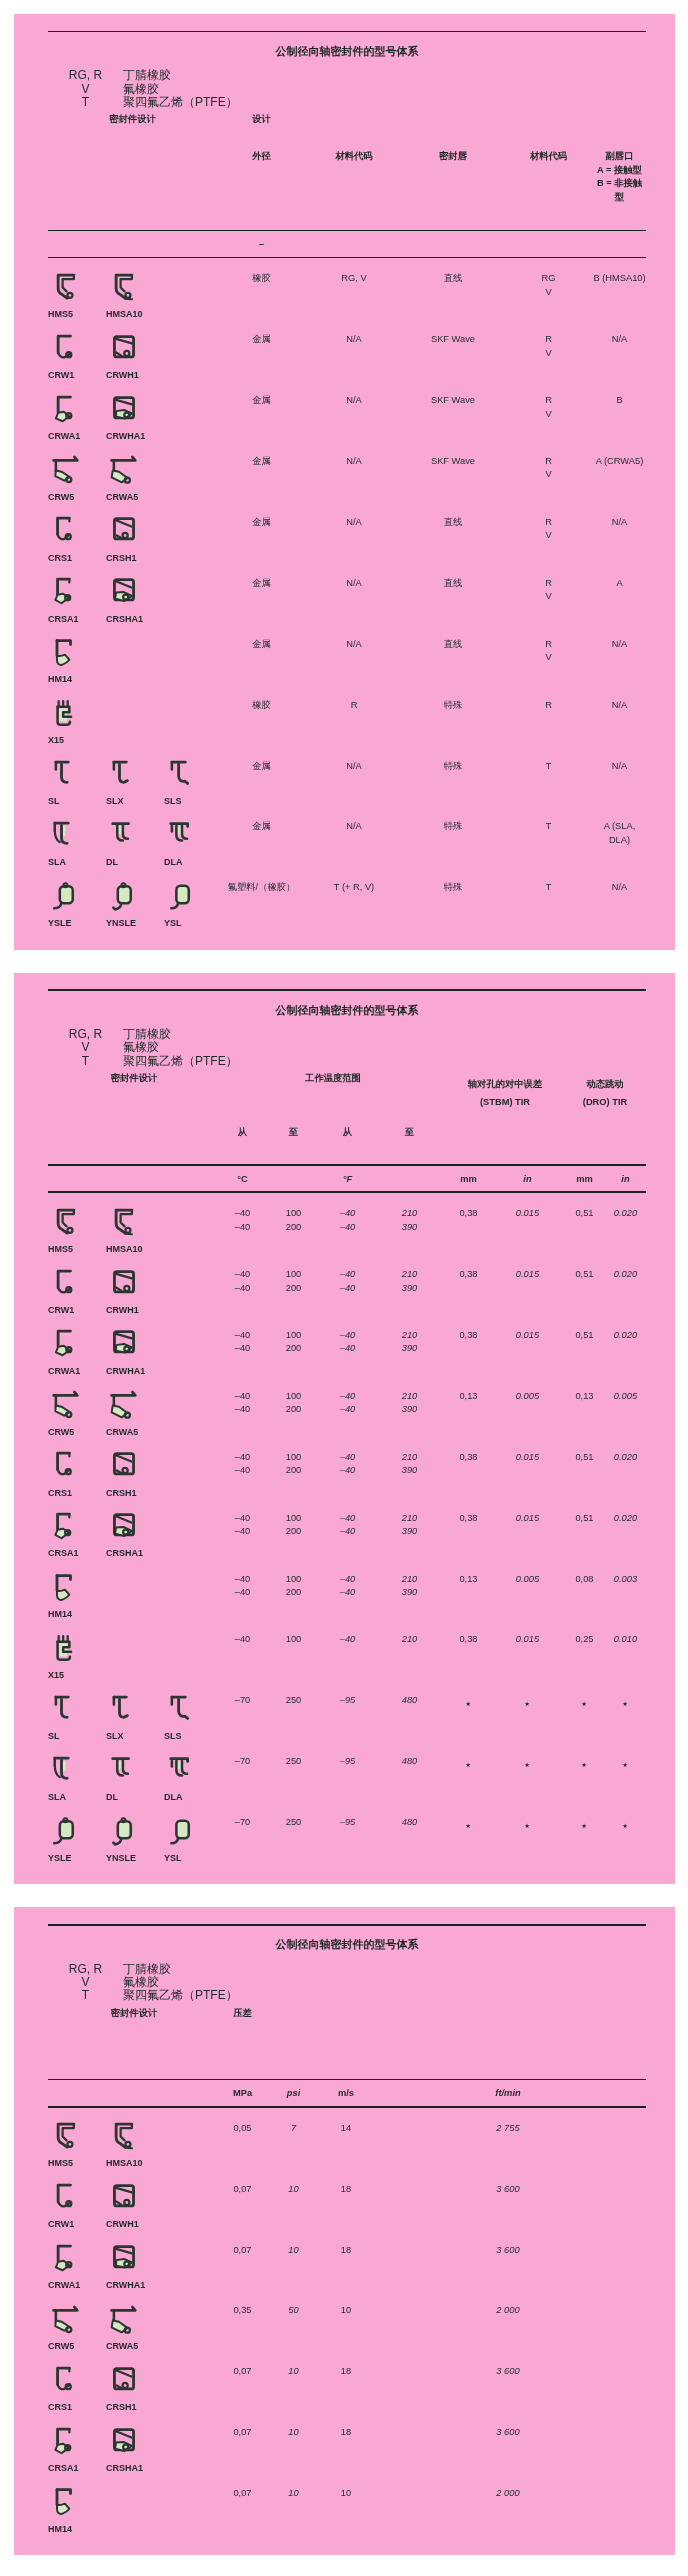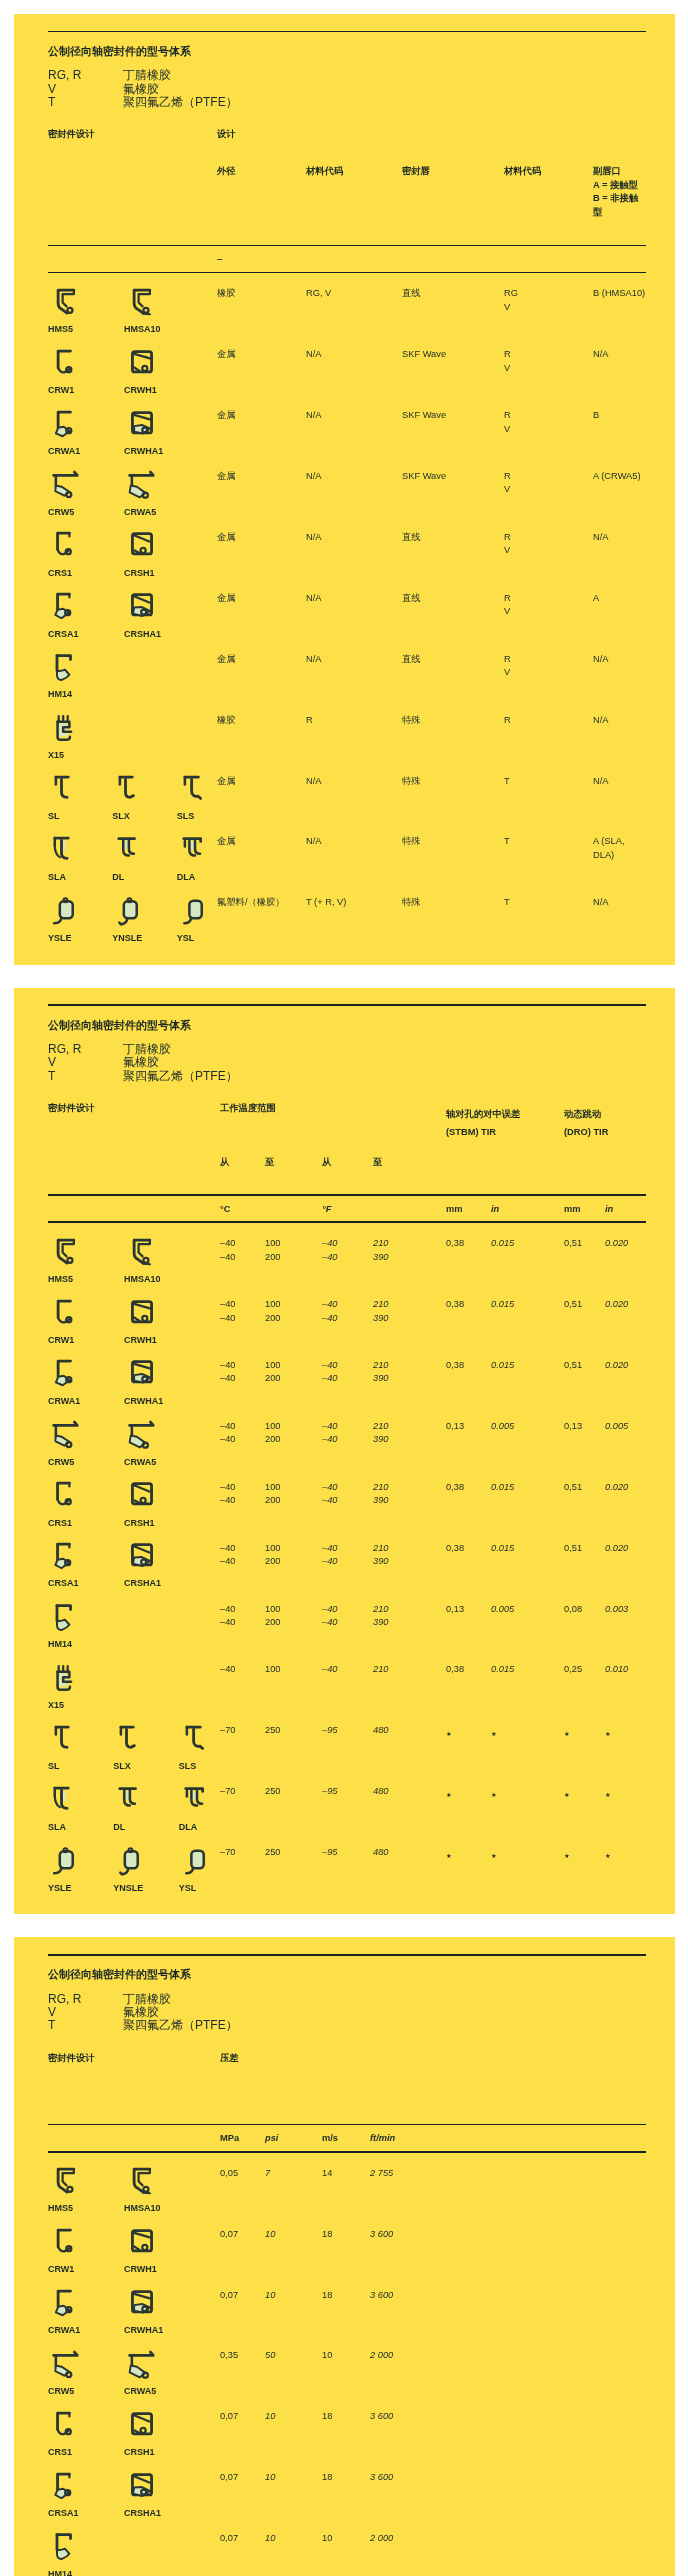--- a/index.html
+++ b/index.html
@@ -1,46 +1,46 @@
 <!DOCTYPE html>
 <html style="font-size:10.2px"><head>
 <meta charset="utf-8">
 <style>
   html,body{margin:0;padding:0;background:#ffffff;}
   body{width:689px;font-family:"Liberation Sans","DejaVu Sans",sans-serif;color:#222e2e;}
   .page{padding:14px 0 11.5px 0;}
-  .panel{background:#fde047;margin:0 14px 0 14px;padding:16.6px 29px 19px 34px;}
+  .panel{background:#f9a8d4;margin:0 14px 0 14px;padding:16.6px 29px 19px 34px;text-align:center;}
   .panel + .panel{margin-top:23px;}
   .rule{background:#172422;height:1.9px;border:0;}
   .rule.thin{height:1.6px;}
   .title{font-size:11px;font-weight:bold;margin:11.5px 0 0 0;color:#1d2928;}
   .legend{margin-top:10.2px;}
   .lrow{display:flex;font-size:12px;line-height:13.4px;}
   .lcode{width:75px;flex:0 0 75px;}
   
   .p1-grid{display:grid;grid-template-columns:169px 89px 96px 102px 89px 1fr;}
   .p2-grid{display:grid;grid-template-columns:172px 45px 57px 51px 73px 45px 73px 41px 1fr;}
   .p3-grid{display:grid;grid-template-columns:172px 45px 57px 48px 1fr;}
-  .hdr{margin-top:19px;font-size:9.3px;font-weight:bold;color:#1d2928;}
+  .hdr{margin-top:4px;font-size:9.3px;font-weight:bold;color:#1d2928;}
   .hdr .h2line{line-height:18px;}
   .subhdr{margin-top:24px;font-size:9.3px;font-weight:bold;color:#1d2928;line-height:12.8px;}
   .fromto{margin-top:15.3px;font-size:9.3px;font-weight:bold;}
   .unitrow{align-items:center;min-height:25.5px;font-size:9.3px;font-weight:bold;}
   .unitrow .it{font-style:italic;}
   .gap-md{margin-top:25.5px;}
   .gap-lg{margin-top:59px;}
   .rows{margin-top:2.6px;}
   .row{padding:9px 0 2.6px 0;align-items:start;}
   .row.p1{min-height:47px;}
   .row.p2{min-height:43px;}
   .row.p3{min-height:45px;}
   .cell{font-size:9.3px;line-height:13.4px;padding-top:2.6px;white-space:pre-line;}
   .cell.it{font-style:italic;}
   .cell.star{font-size:6.4px;padding-top:5.7px;letter-spacing:0.6px;}
-  .designs{display:flex;gap:24px;}
+  .designs{display:flex;gap:6px;}
   .seal{margin:0;display:flex;flex-direction:column;align-items:flex-start;width:52px;}
   .seal figcaption{font-size:9px;font-weight:600;margin-top:1.3px;color:#1d2928;}
   .dashrow{font-size:9.6px;font-weight:bold;}
 </style>
 </head>
 <body>
 
 <div class="page">
 
   <section class="panel">

